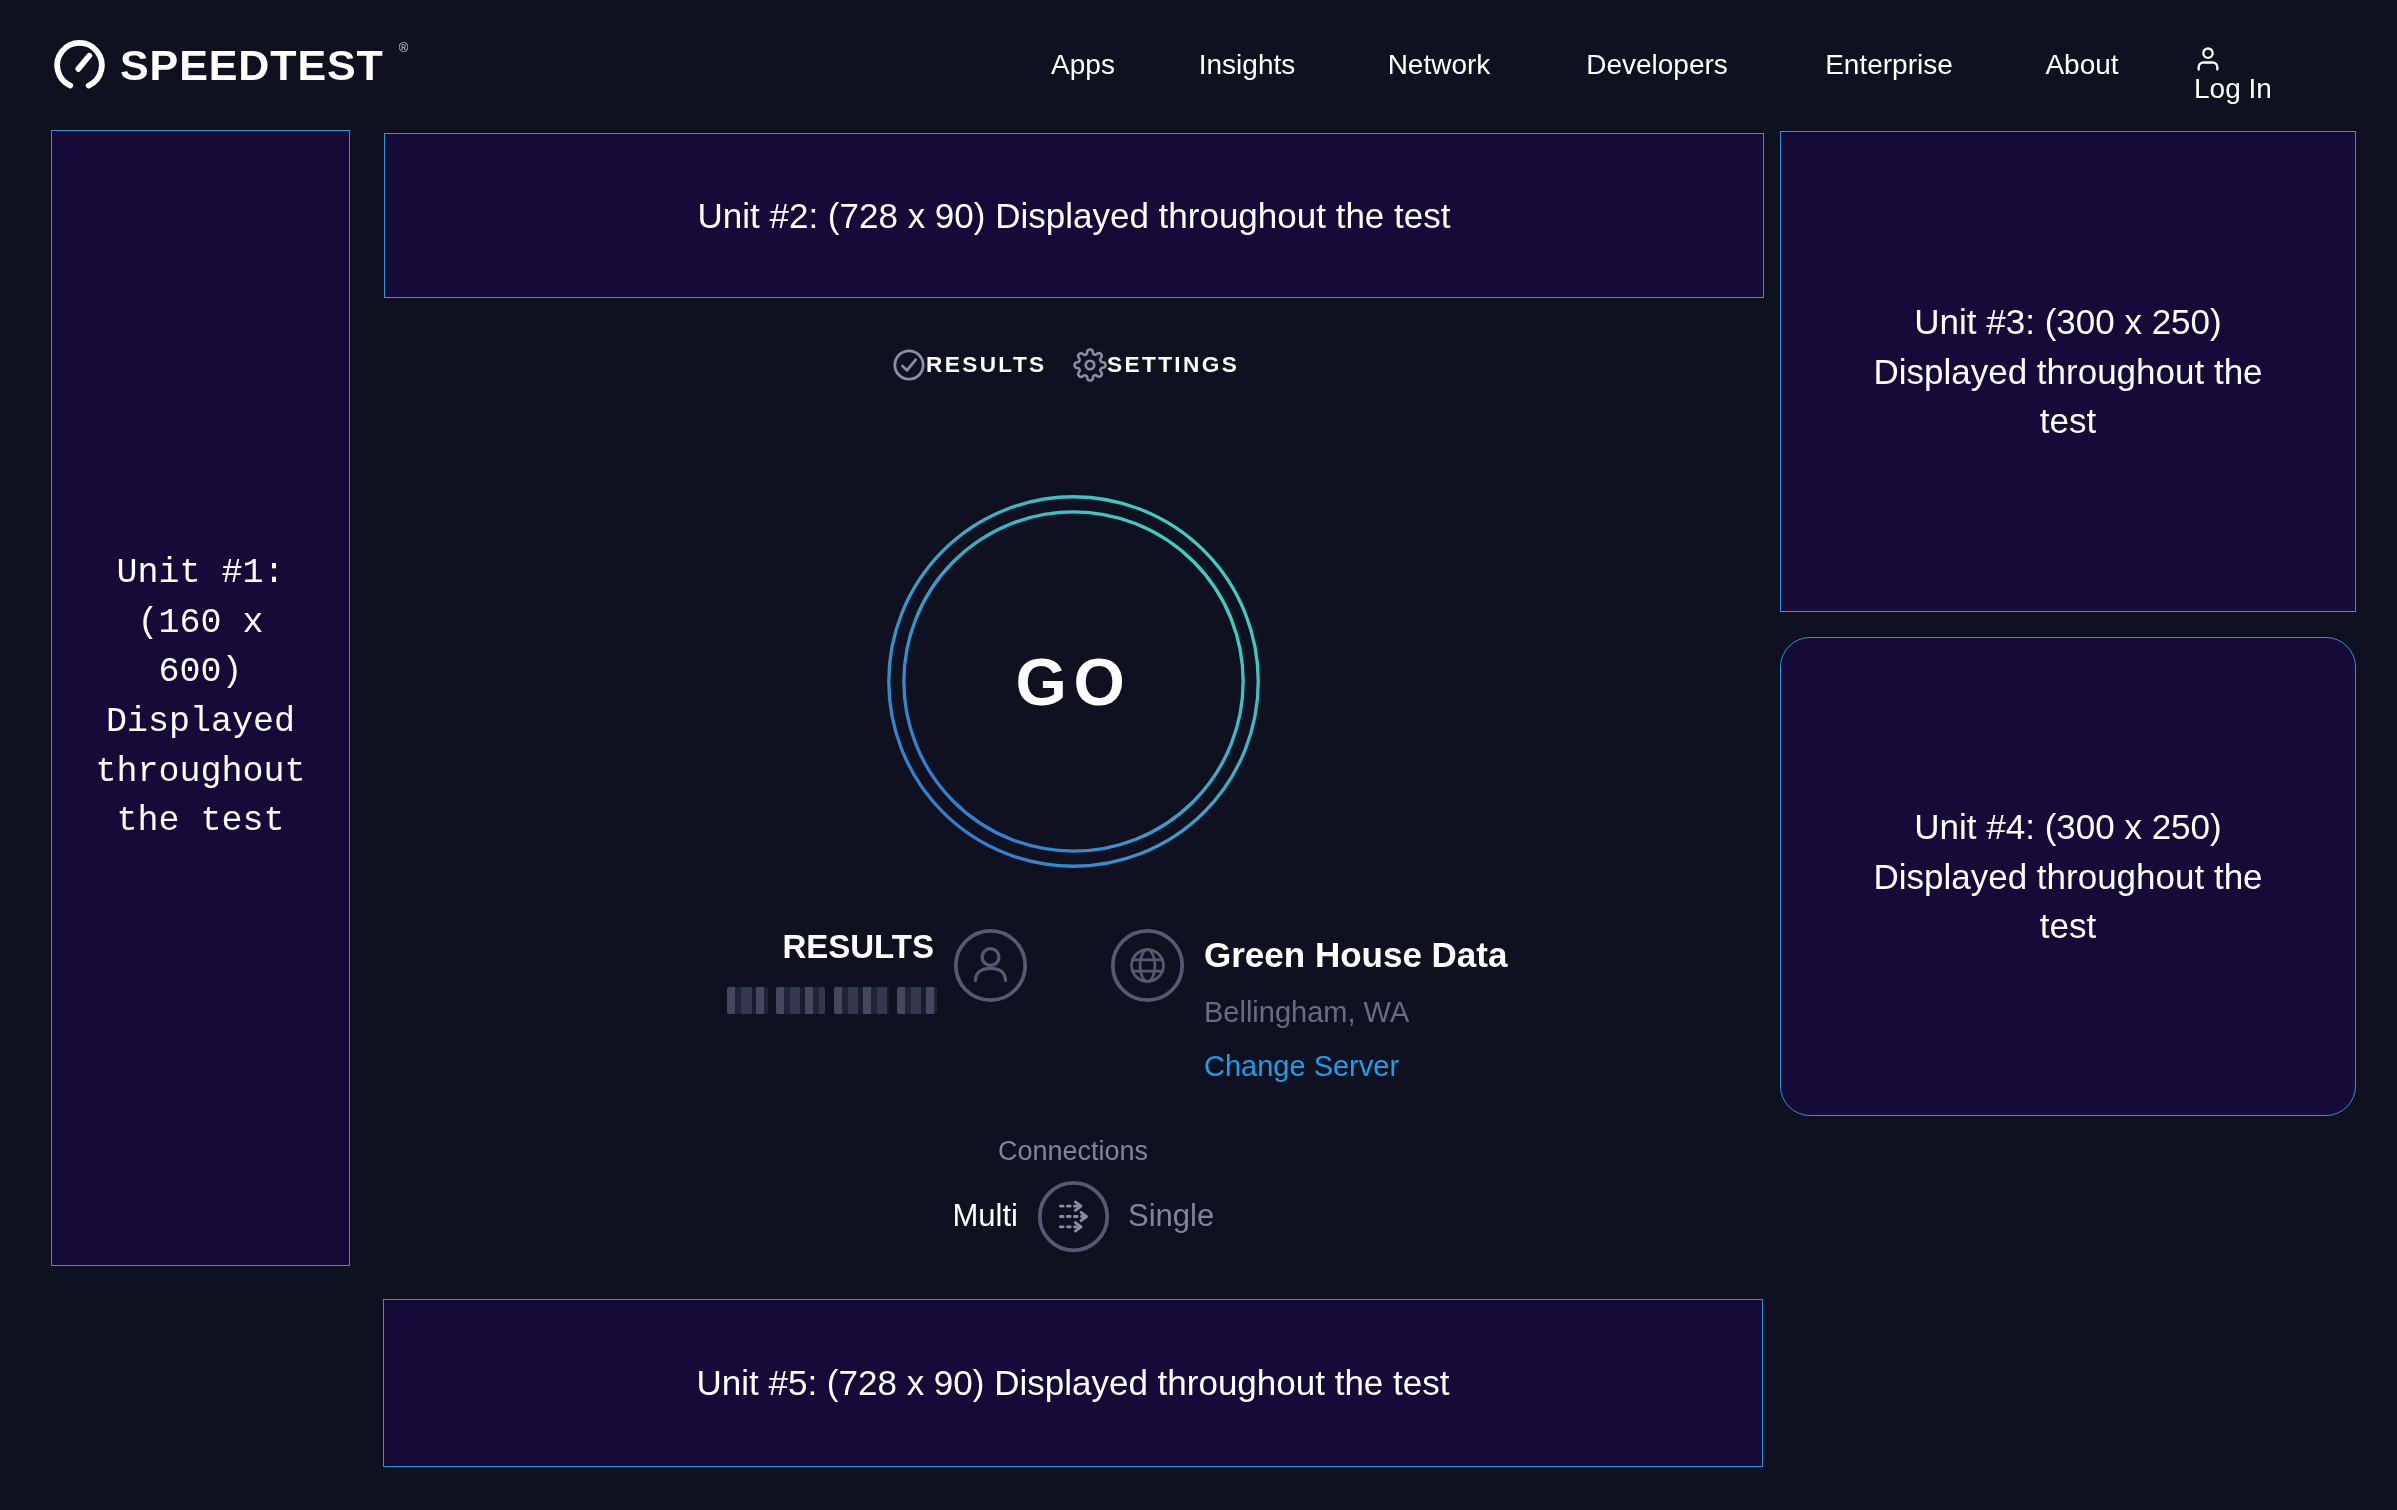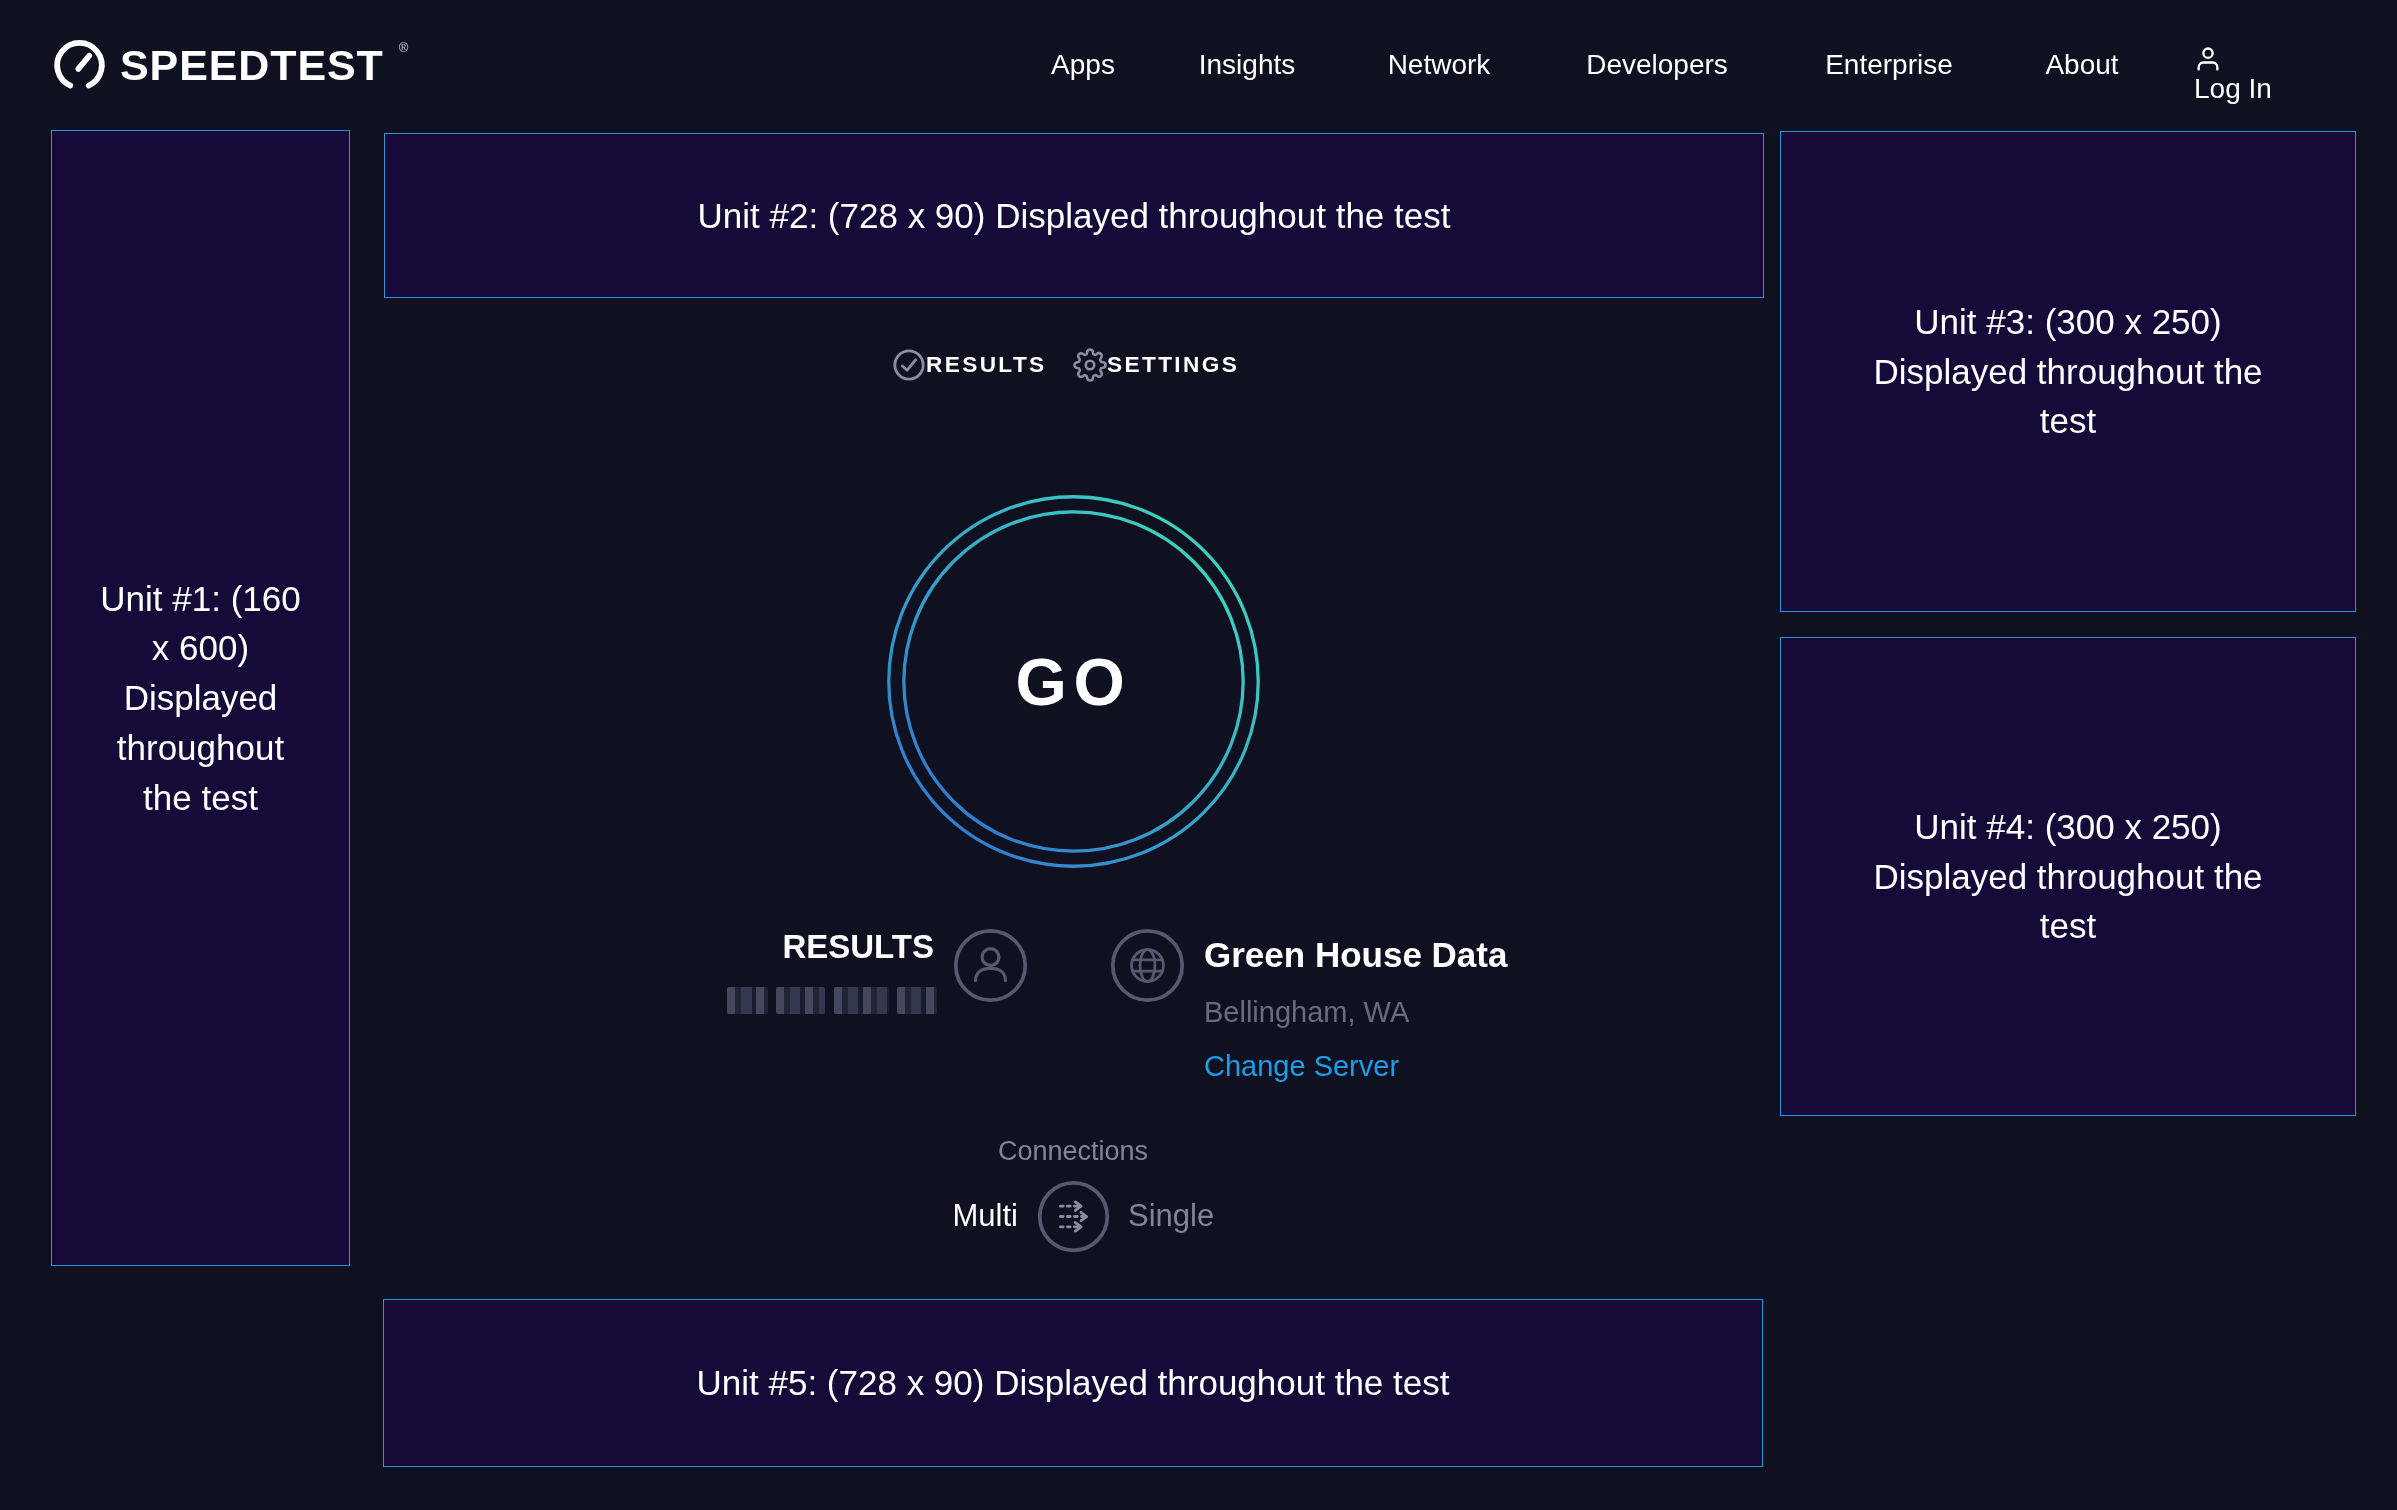--- a/index.html
+++ b/index.html
@@ -12,24 +12,24 @@
   .logo-mark{font-size:13px;color:#cfd2dd;margin-left:1.9px;align-self:flex-start;margin-top:1.9px;}
   .nav-item{position:absolute;top:49px;transform:translateX(-50%);font-size:28px;color:#fff;
             cursor:pointer;white-space:nowrap;}
   .login{position:absolute;left:2194px;top:45px;display:flex;align-items:flex-start;gap:0;
          font-size:28px;color:#fff;cursor:pointer;flex-direction:column;}
 
   
   .ad{position:absolute;background:#150a38;border:1.9px solid #2a96d8;display:flex;
       align-items:center;justify-content:center;text-align:center;color:#fff;
       font-size:35px;line-height:1.42;cursor:pointer;box-sizing:border-box;}
-  .ad1{left:51px;top:130px;width:299px;height:1136px;padding:12px 40px;}
+  .ad1{left:51px;top:130px;width:299px;height:1136px;padding:12px 40px;font-family:Liberation Mono, monospace;}
   .ad2{left:384px;top:133px;width:1380px;height:165px;}
   .ad3{left:1780px;top:131px;width:576px;height:481px;padding:0 79px;}
-  .ad4{left:1780px;top:637px;width:576px;height:479px;padding:0 79px;}
+  .ad4{left:1780px;top:637px;width:576px;height:479px;padding:0 79px;border-radius:30px;}
   .ad5{left:383px;top:1299px;width:1380px;height:168px;}
 
   
   .tab{position:absolute;display:flex;align-items:center;cursor:pointer;}
   .tab-label{font-size:22.6px;font-weight:bold;letter-spacing:2.4px;color:#fff;}
   .tab-results{left:892px;top:348px;}
   .tab-settings{left:1073px;top:348px;}
   .tab svg{display:block;}
 
   

